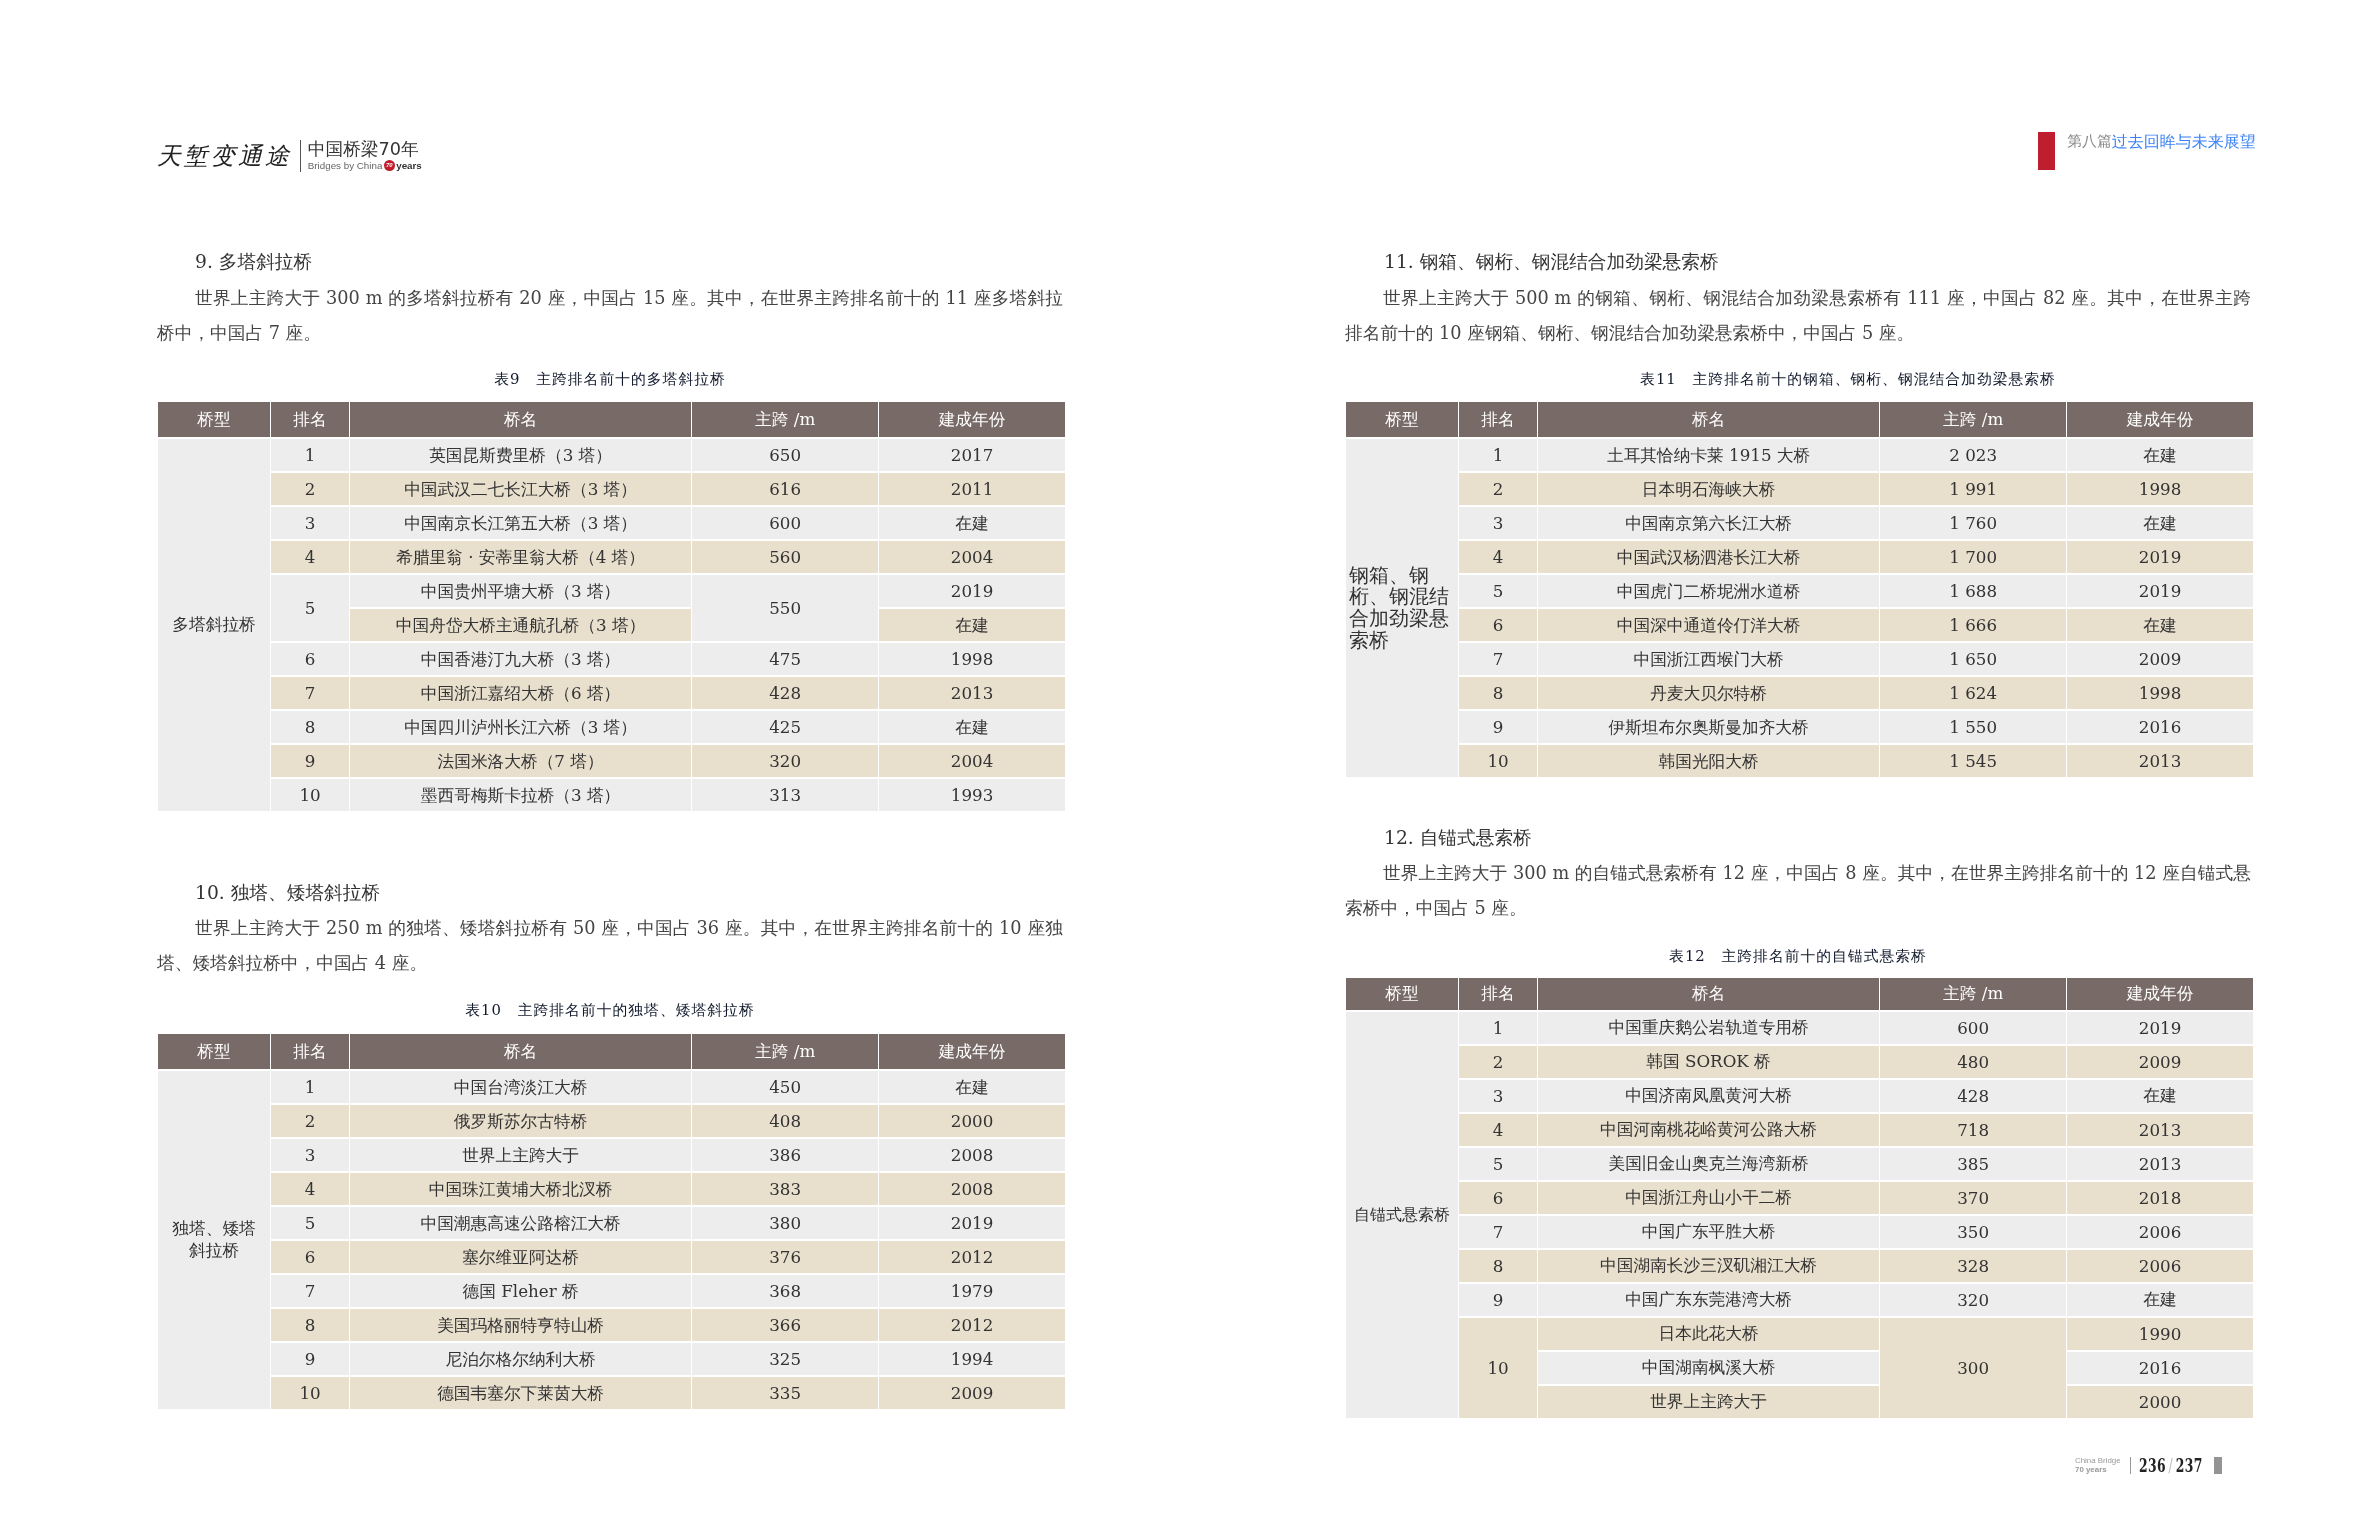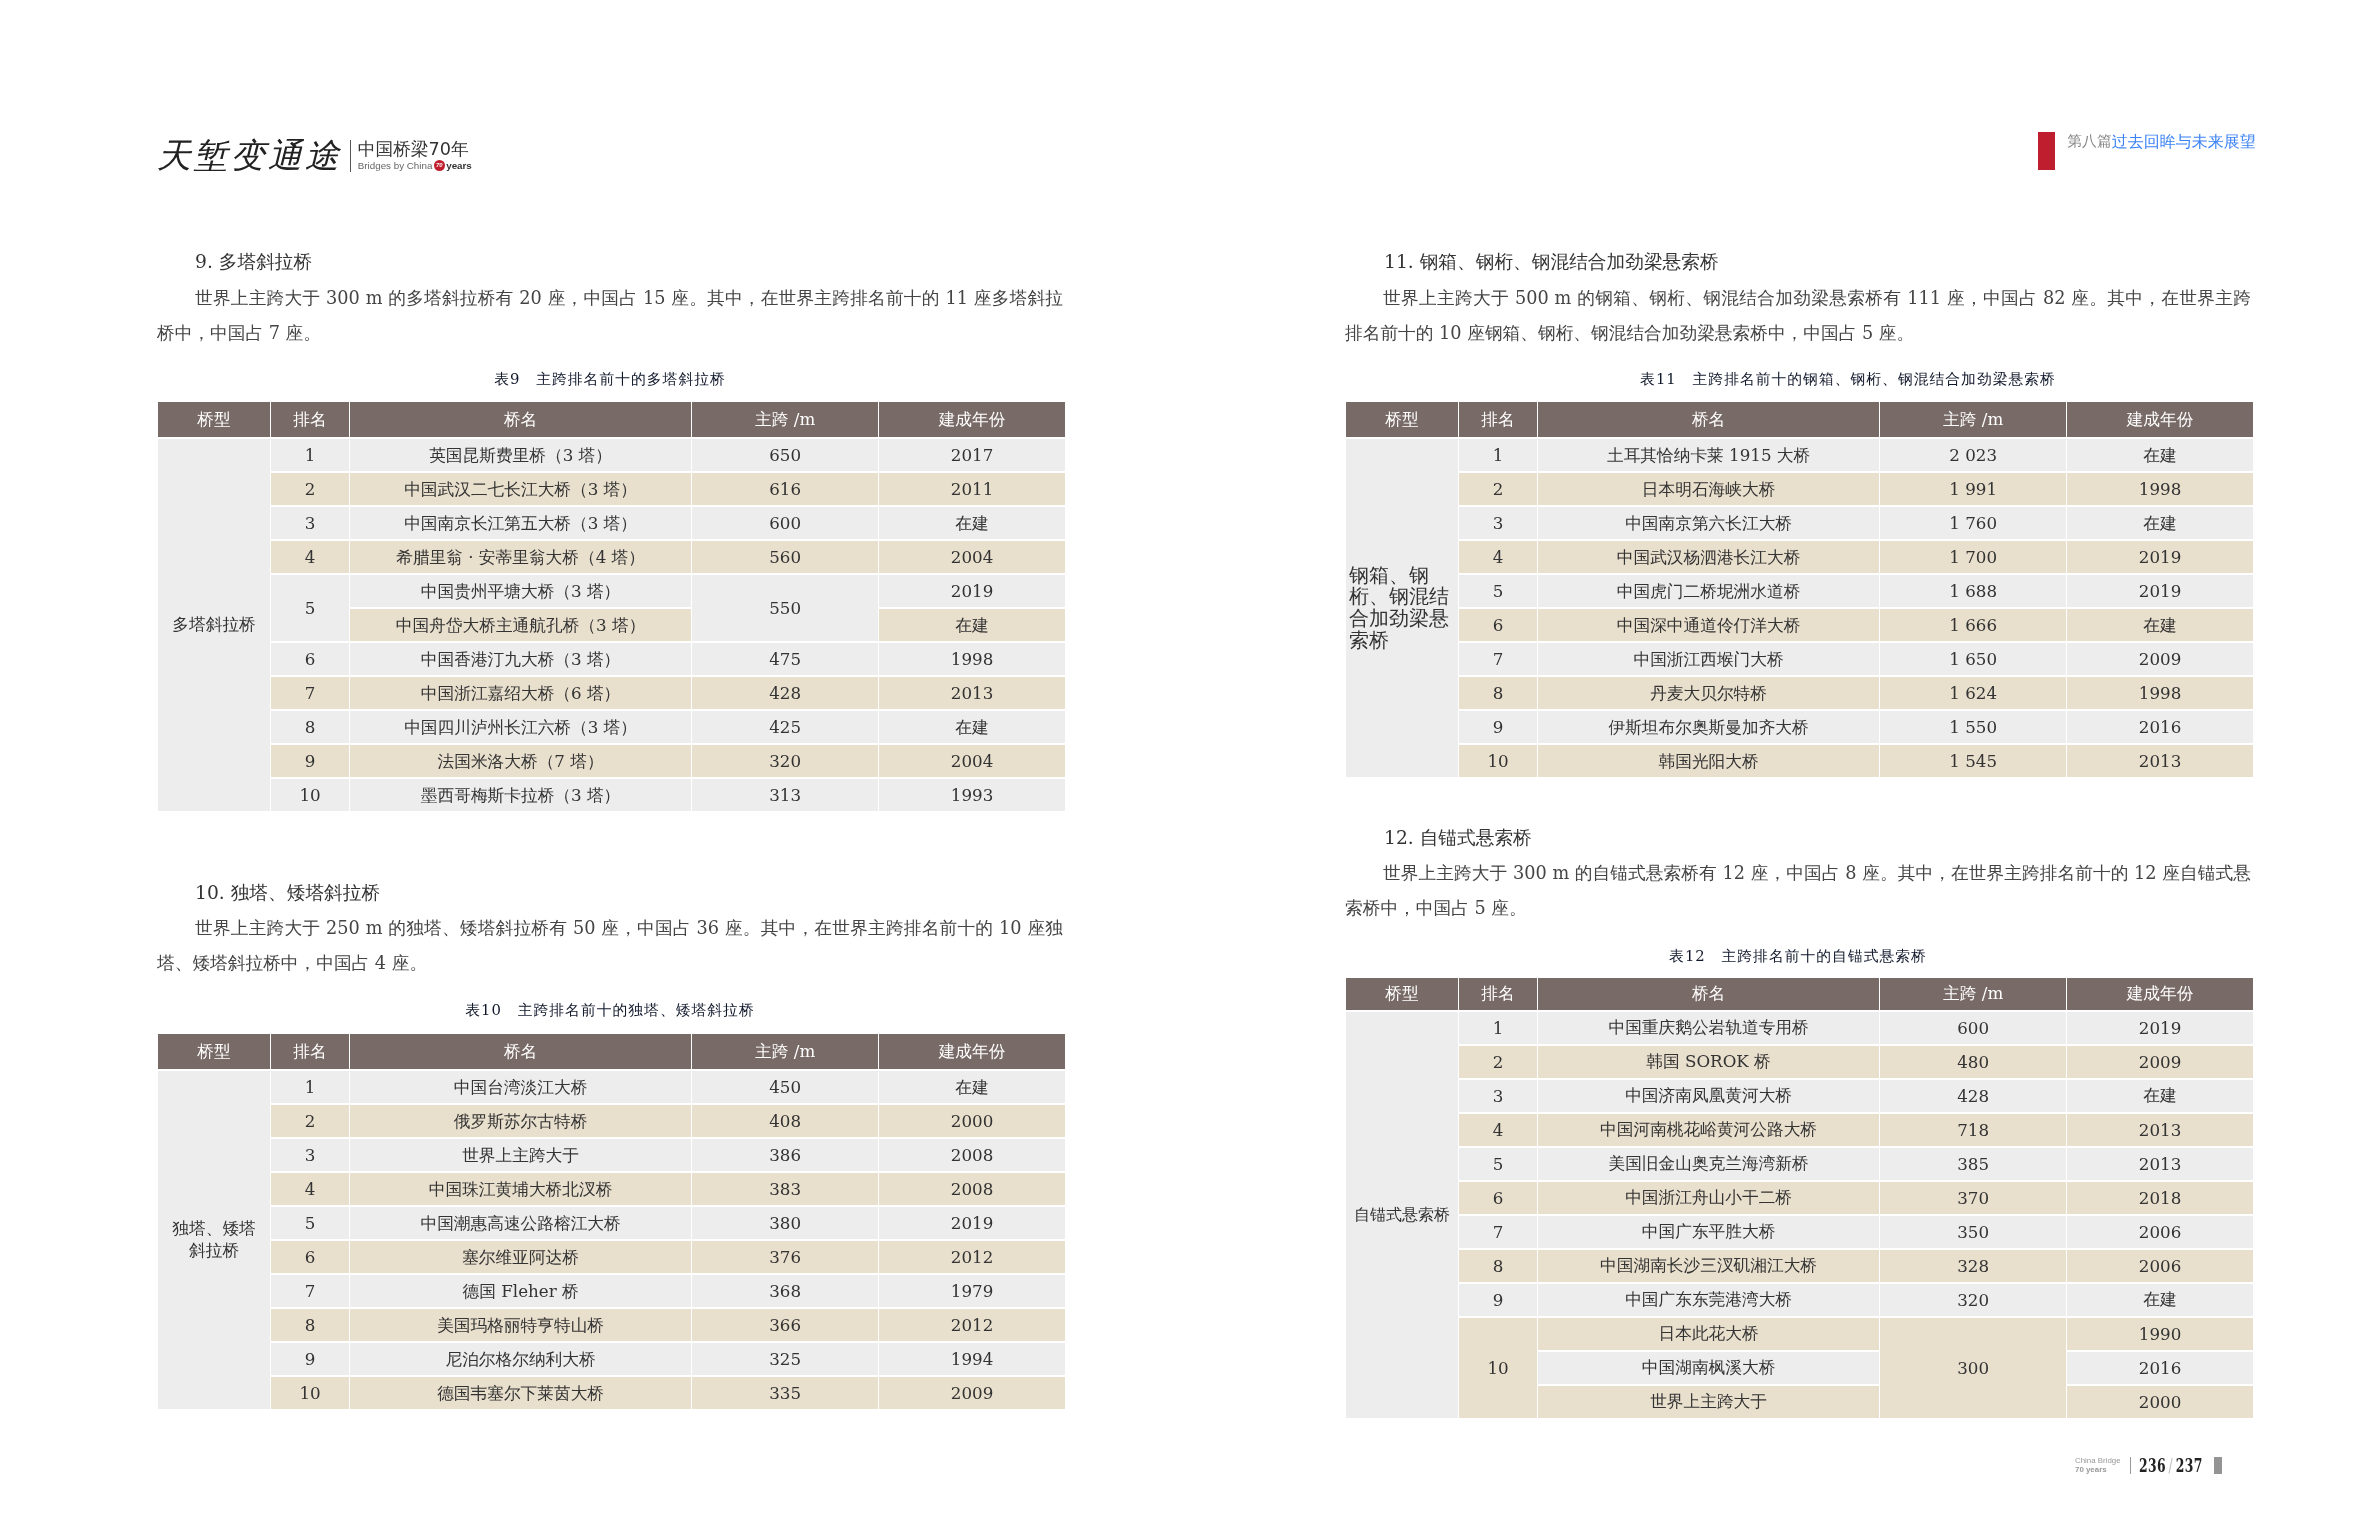--- a/index.html
+++ b/index.html
@@ -1,21 +1,21 @@
 <!DOCTYPE html>
 <html style="font-size:7.9px"><head>
 <meta charset="utf-8">
 <style>
   html, body { margin: 0; padding: 0; background: #ffffff; }
   body { width: 2377px; height: 1540px; position: relative; overflow: hidden;
          font-family: "DejaVu Serif", "Liberation Serif", serif; color: #3a3a3a; }
 
   
   .logo { position: absolute; left: 157px; top: 134px; height: 44px; display: flex; align-items: center; }
-  .logo-calli { font-family: "DejaVu Serif", serif; font-size: 34px; font-style: italic; letter-spacing: 3px; color: #222; }
+  .logo-calli { font-family: "DejaVu Serif", serif; font-size: 24px; font-style: italic; letter-spacing: 3px; color: #222; }
   .logo-sep { width: 1px; height: 31.5px; background: #555; margin: 0 6.9px 0 7.9px; }
   .logo-right { display: flex; flex-direction: column; justify-content: center; }
   .logo-cn { font-family: "DejaVu Sans", sans-serif; font-size: 17.7px; color: #333; line-height: 19.7px; }
   .logo-en { font-family: "Liberation Sans", sans-serif; font-size: 9.8px; color: #666; line-height: 11.8px; display: flex; align-items: center; }
   .logo-badge { display: inline-block; width: 10.8px; height: 10.8px; border-radius: 50%; background: #be1e2d; color: #fff; font-size: 5.9px; font-weight: bold; text-align: center; line-height: 10.8px; margin: 0 1.5px; font-style: italic; }
   .logo-years { font-weight: bold; color: #333; }
 
   .chapter { position: absolute; left: 2038px; top: 132px; display: flex; }
   .chapter-bar { width: 17px; height: 38px; background: #be1e2d; margin-top: 0; }
   .chapter-text { margin-left: 12.3px; display: flex; flex-direction: row; }

